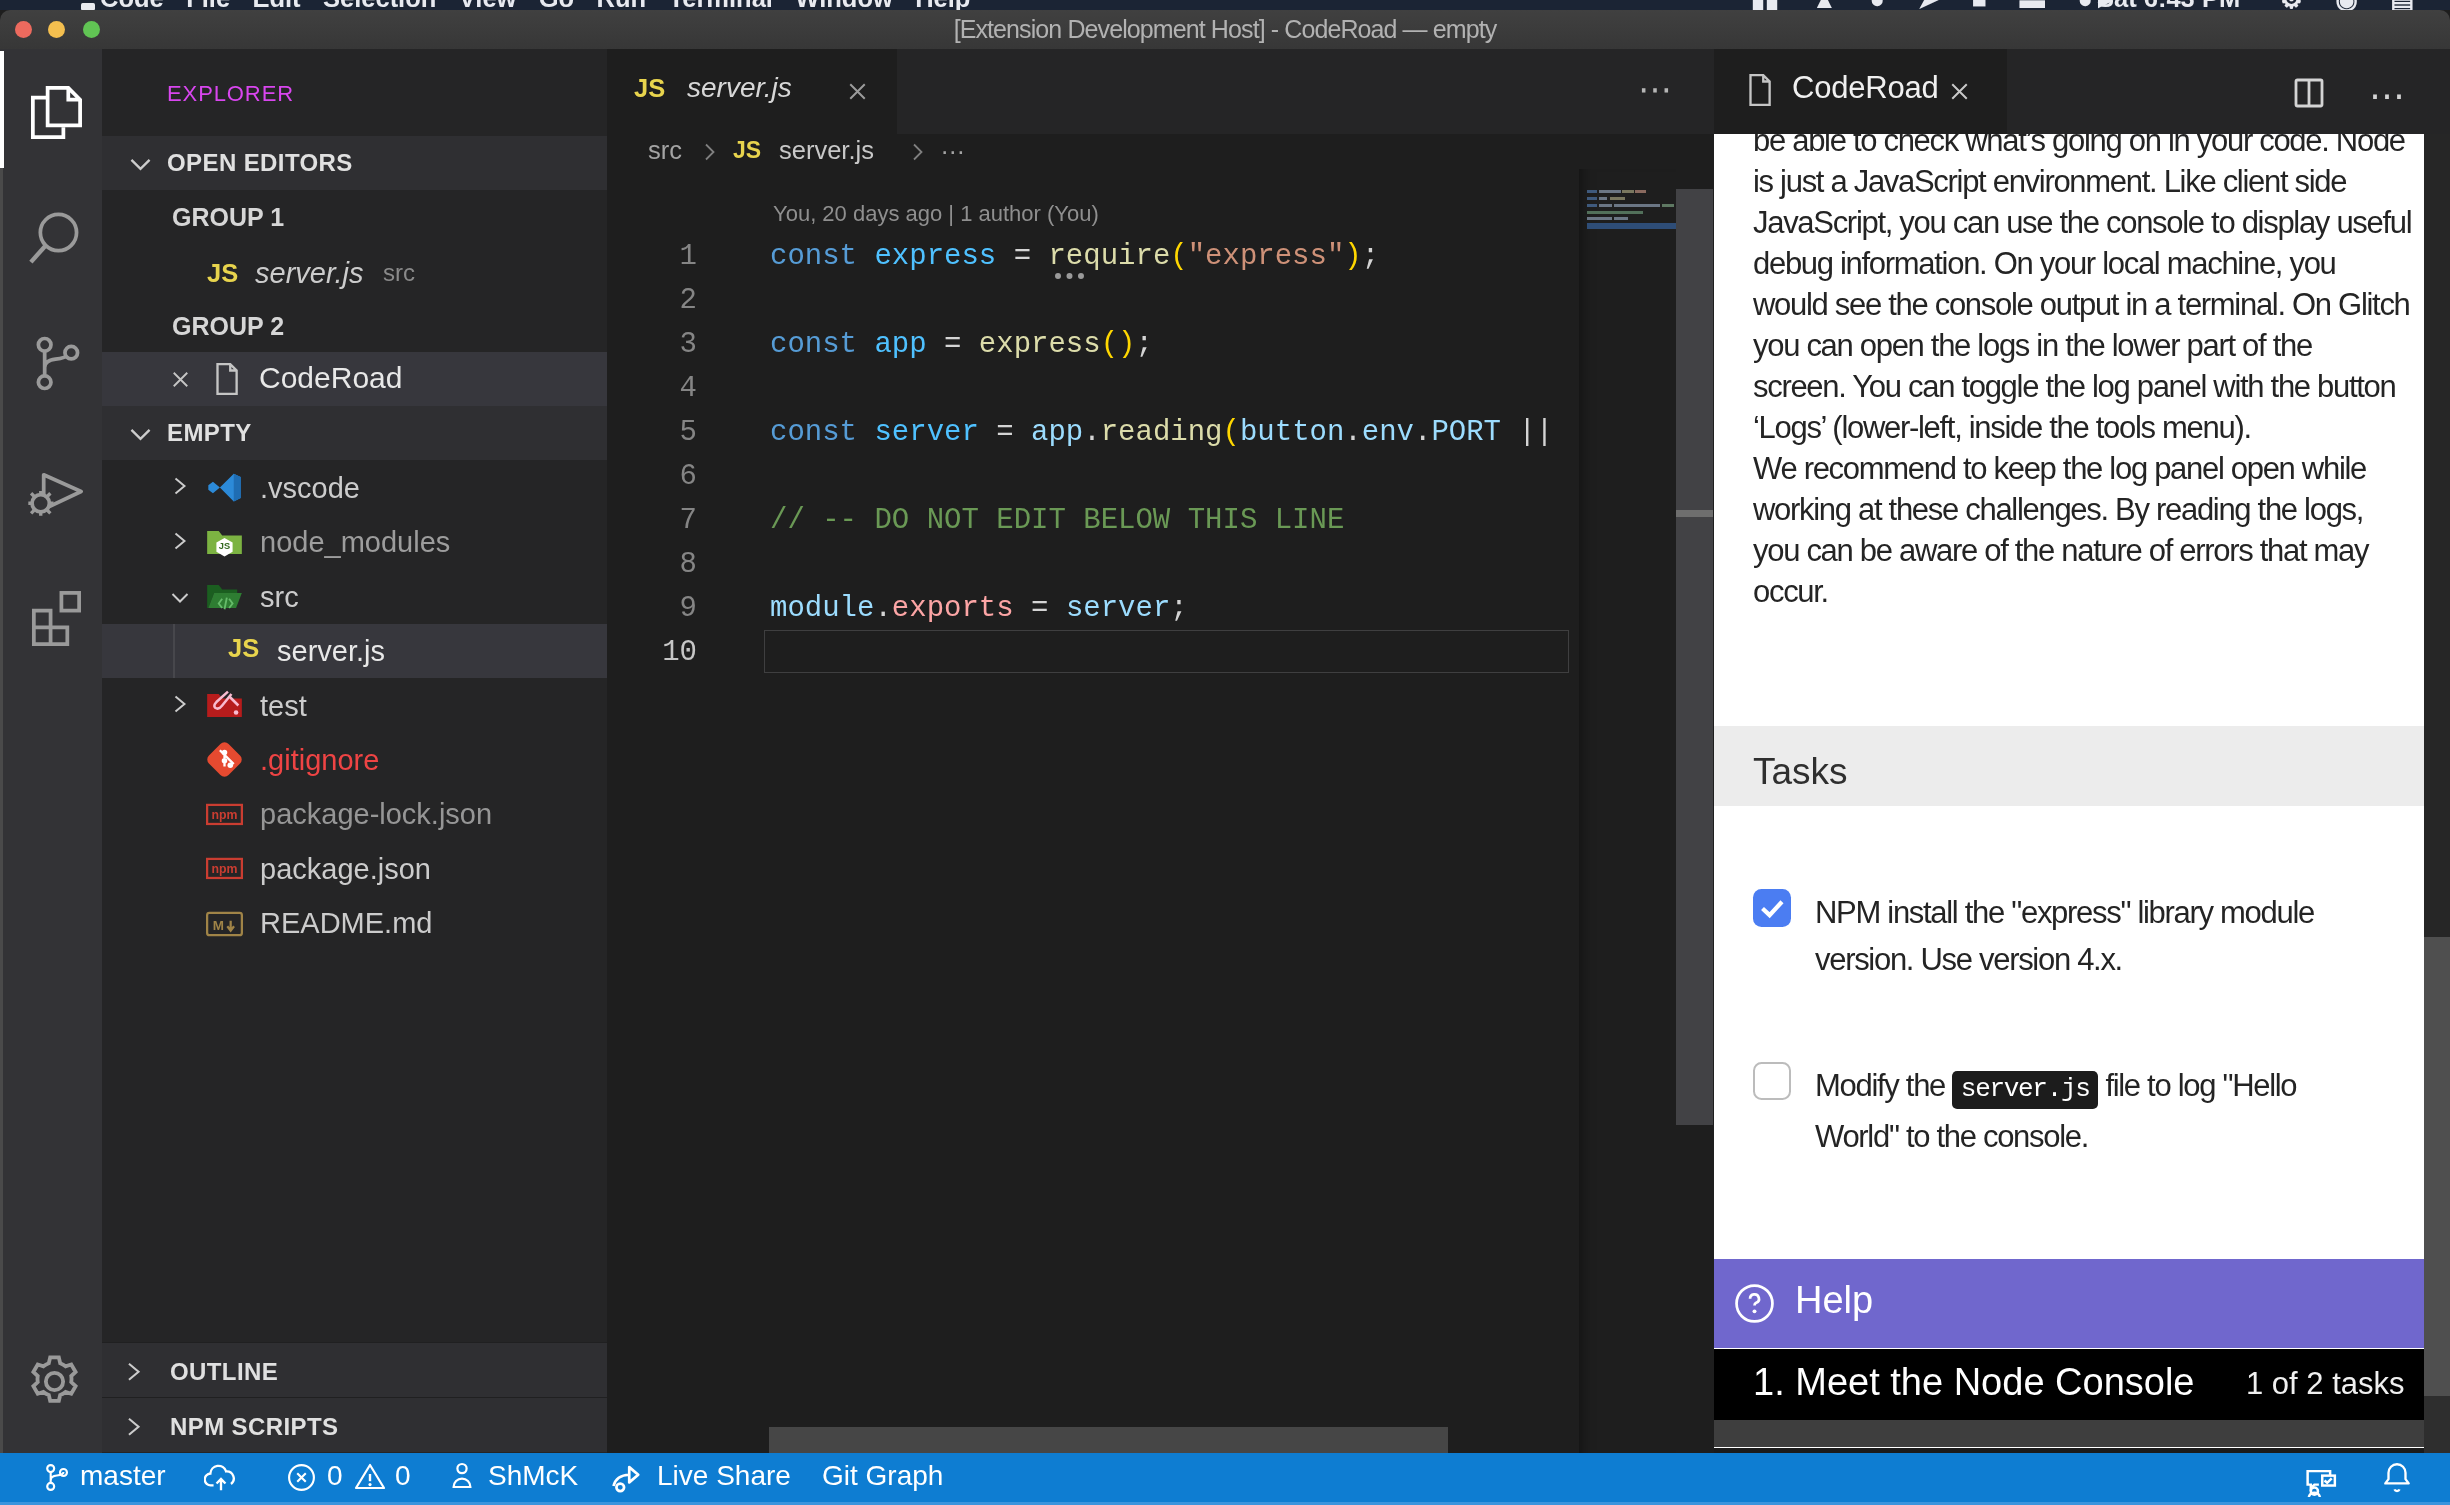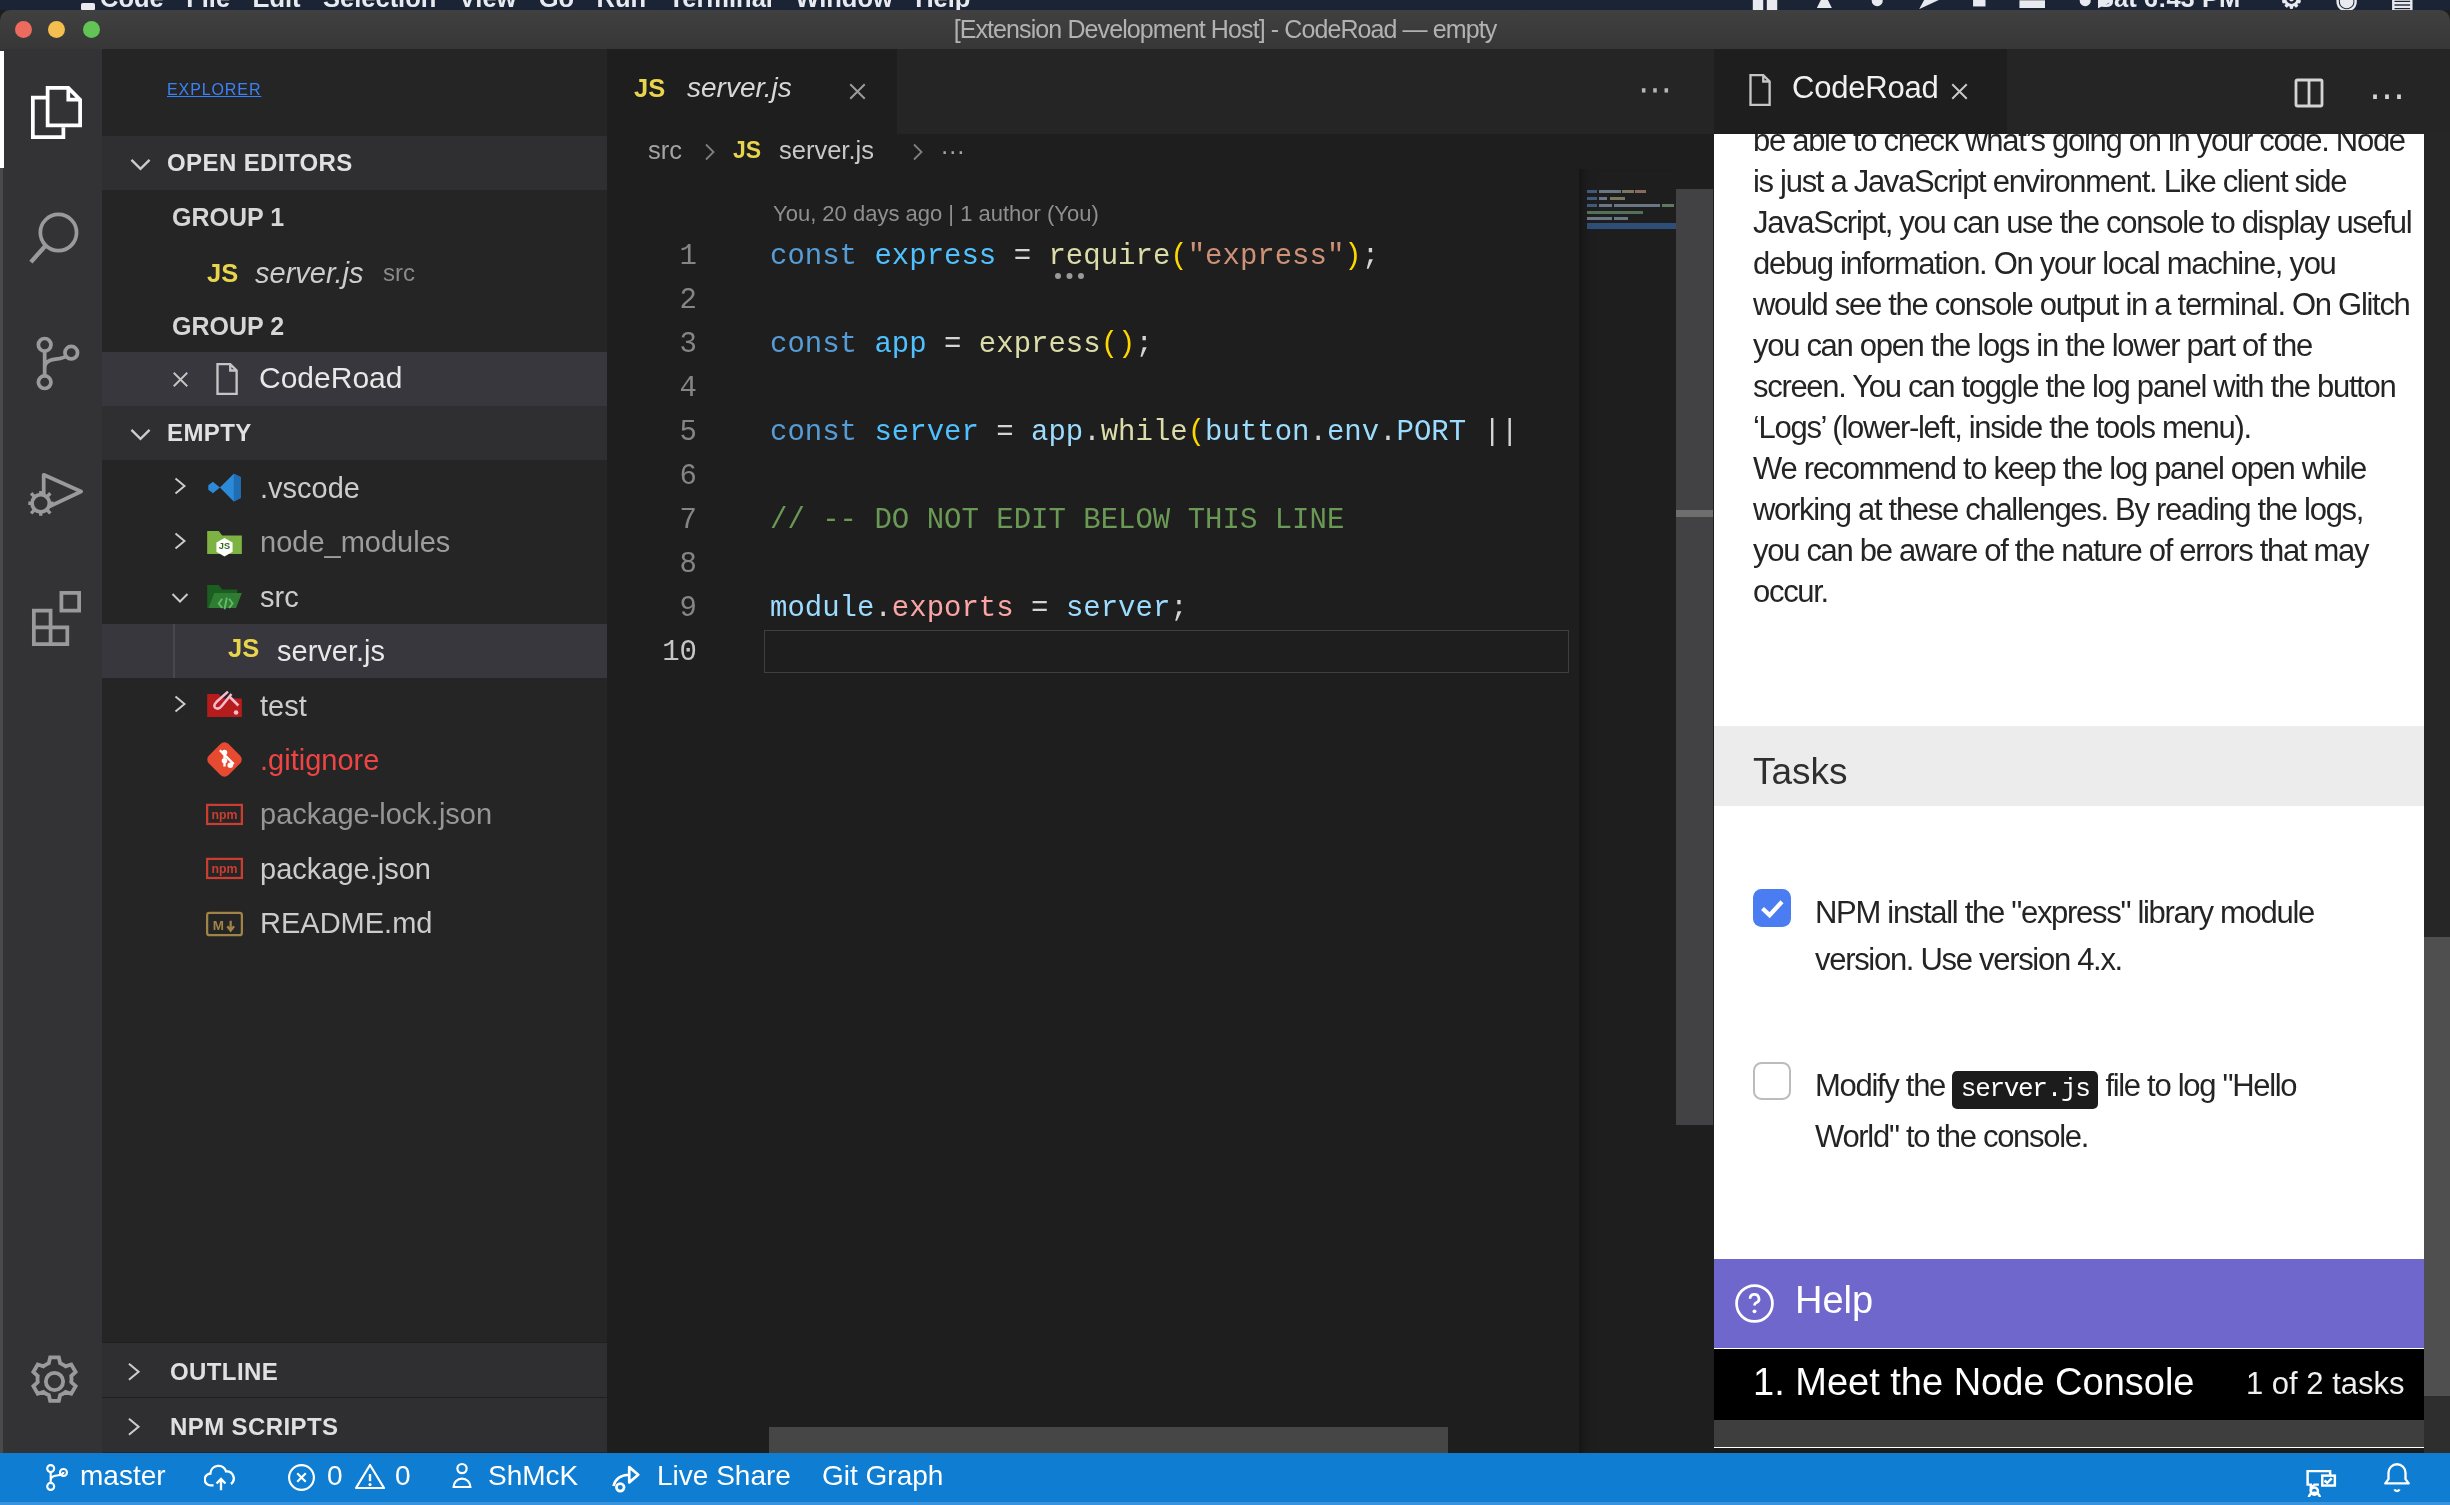--- a/index.html
+++ b/index.html
@@ -61,21 +61,21 @@
     <svg class="abs" style="left:24px;top:1302px;" width="61" height="61" viewBox="0 0 24 24">
       <path fill="none" stroke="#9a9a9a" stroke-width="1.5" d="M10.3 2.5 h3.4 l.55 2.3 a7.2 7.2 0 0 1 2.1 1.2 l2.25 -.7 l1.7 2.95 l-1.7 1.6 a7.2 7.2 0 0 1 0 2.4 l1.7 1.6 l-1.7 2.95 l-2.25 -.7 a7.2 7.2 0 0 1 -2.1 1.2 l-.55 2.3 h-3.4 l-.55 -2.3 a7.2 7.2 0 0 1 -2.1 -1.2 l-2.25 .7 l-1.7 -2.95 l1.7 -1.6 a7.2 7.2 0 0 1 0 -2.4 l-1.7 -1.6 l1.7 -2.95 l2.25 .7 a7.2 7.2 0 0 1 2.1 -1.2 z"></path>
       <circle cx="12" cy="12" r="3.4" fill="none" stroke="#9a9a9a" stroke-width="1.5"></circle>
     </svg>
   </div>
   <div class="abs" style="left:0;top:51px;width:4.3px;height:117px;background:#ffffff;"></div>
   <div class="abs" style="left:0;top:168px;width:3.4px;height:1285px;background:#4a4a4a;"></div>
 
   <div class="abs" id="sidebar" style="left:102px;top:49px;width:505px;height:1404px;background:#252526;color:#cccccc;overflow:hidden;">
 
-    <div class="abs" style="left:65px;top:31.5px;font-size:16px;color:#3b82f6;letter-spacing:0.9px;text-decoration:underline;">EXPLORER</div>
+    <div class="abs" style="left:65px;top:31.5px;font-size:22px;color:#d946ef;letter-spacing:0.9px;">EXPLORER</div>
 
     <div class="abs" style="left:0;top:87px;width:505px;height:54px;background:#2f2f32;">
       <svg class="abs" style="left:24px;top:12.8px;" width="29" height="29" viewBox="0 0 16 16">
           <path d="M3 6 l5 5 l5 -5" stroke="#cccccc" stroke-width="1.3" fill="none"></path>
         </svg>
       <div class="abs" style="left:65px;top:12.8px;font-size:24px;font-weight:700;color:#e0e0e0;letter-spacing:0.4px;">OPEN EDITORS</div>
     </div>
 
     <div class="abs" style="left:70px;top:154px;font-size:25px;font-weight:700;color:#d6d6d6;">GROUP 1</div>
 
@@ -248,21 +248,21 @@
       <div class="abs" style="left:166px;top:31.5px;font-size:22px;color:#8f8f8f;">You, 20 days ago | 1 author (You)</div>
 
       <div class="abs mono" style="left:0;top:66px;width:90px;text-align:right;font-size:29px;line-height:44px;color:#858585;">1<br>2<br>3<br>4<br>5<br>6<br>7<br>8<br>9<br><span style="color:#c6c6c6">10</span></div>
 
       <div class="abs mono" id="codelines" style="left:163px;top:66px;width:809px;font-size:29px;line-height:44px;overflow:hidden;color:#d4d4d4;">
           <style>#codelines div{white-space:pre;height:44px;}</style>
         <div><span style="color:#569cd6">const</span> <span style="color:#4fc1ff">express</span> = <span style="color:#dcdcaa">require</span><span style="color:#ffd700">(</span><span style="color:#ce9178">"express"</span><span style="color:#ffd700">)</span>;</div>
         <div>&nbsp;</div>
         <div><span style="color:#569cd6">const</span> <span style="color:#4fc1ff">app</span> = <span style="color:#dcdcaa">express</span><span style="color:#ffd700">()</span>;</div>
         <div>&nbsp;</div>
-        <div><span style="color:#569cd6">const</span> <span style="color:#4fc1ff">server</span> = <span style="color:#9cdcfe">app</span>.<span style="color:#dcdcaa">while</span><span style="color:#ffd700">(</span><span style="color:#9cdcfe">button</span>.<span style="color:#9cdcfe">env</span>.<span style="color:#9cdcfe">PORT</span> ||</div>
+        <div><span style="color:#569cd6">const</span> <span style="color:#4fc1ff">server</span> = <span style="color:#9cdcfe">app</span>.<span style="color:#dcdcaa">reading</span><span style="color:#ffd700">(</span><span style="color:#9cdcfe">button</span>.<span style="color:#9cdcfe">env</span>.<span style="color:#9cdcfe">PORT</span> ||</div>
         <div>&nbsp;</div>
         <div><span style="color:#6a9955">// -- DO NOT EDIT BELOW THIS LINE</span></div>
         <div>&nbsp;</div>
         <div><span style="color:#9cdcfe">module</span>.<span style="color:#fca5a5">exports</span> = <span style="color:#9cdcfe">server</span>;</div>
       </div>
 
       <div class="abs" style="left:972px;top:0;width:97px;height:1284px;background:#1e1e1e;box-shadow:inset 15.3px 0 15.3px -15.3px rgba(0,0,0,0.55);">
         <div class="abs" style="left:7.7px;top:21px;width:10.2px;height:3.4px;background:#3f5a7d;"></div>
         <div class="abs" style="left:19.6px;top:21px;width:22px;height:3.4px;background:#6b7684;"></div>
         <div class="abs" style="left:43px;top:21px;width:12px;height:3.4px;background:#79775f;"></div>

